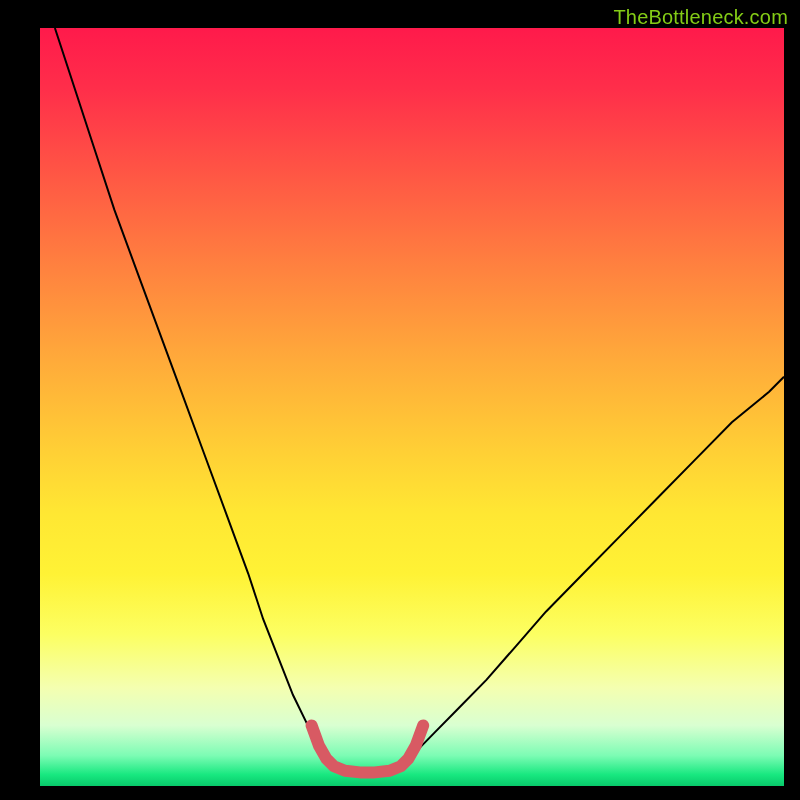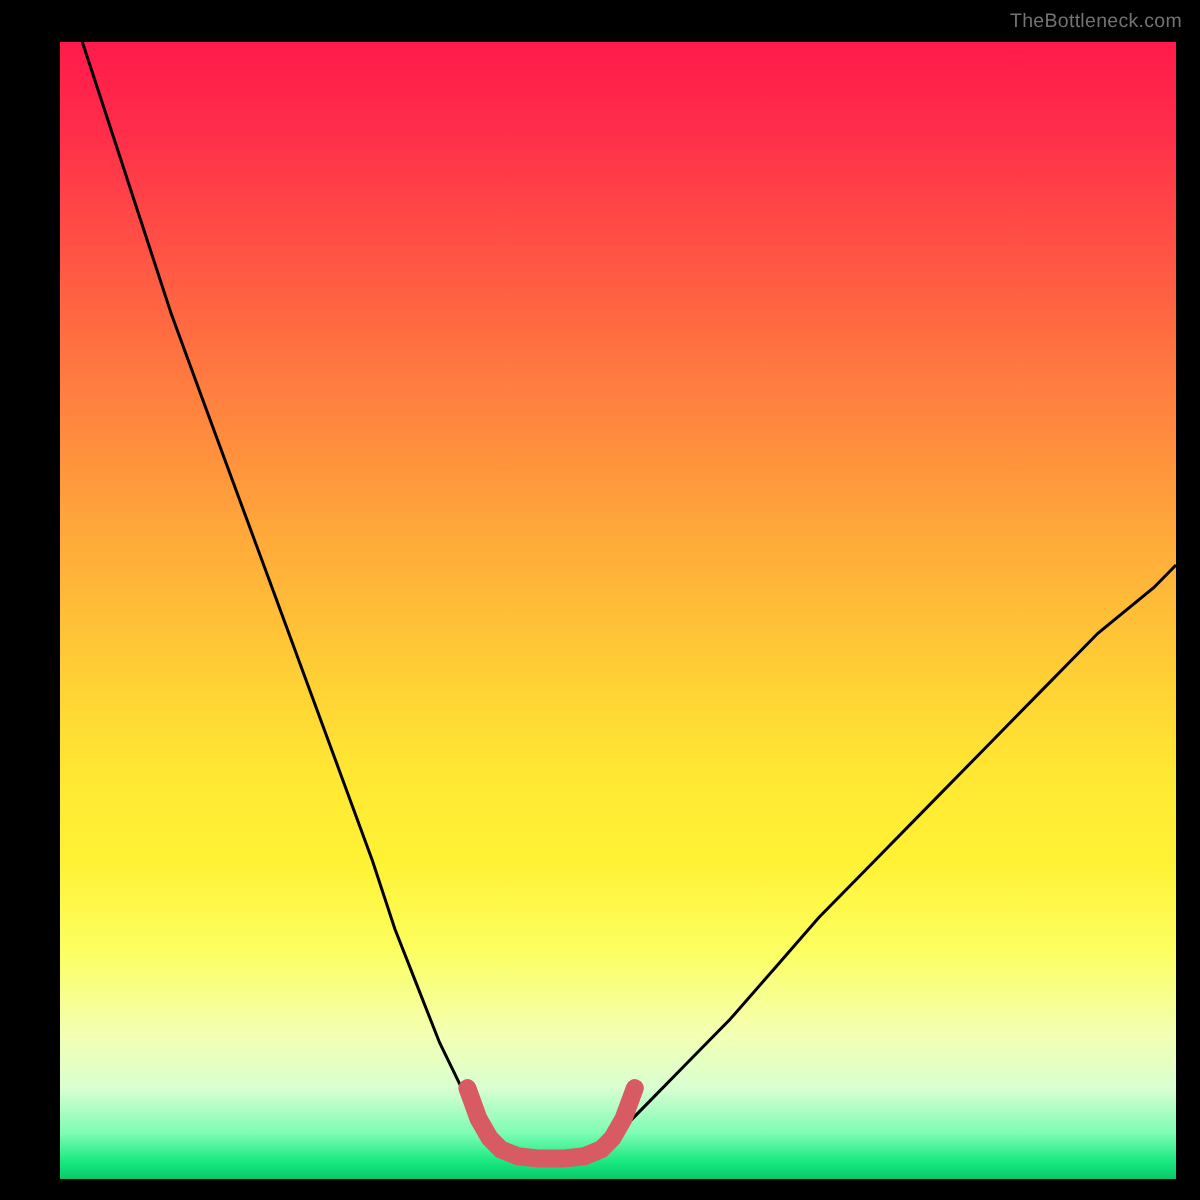--- a/index.html
+++ b/index.html
@@ -40,22 +40,22 @@
       #d9ffd1 92%,
       #7cfcb4 96%,
       #18e880 98.5%,
       #08c96a 100%
     );
   }
   .watermark {
     position: absolute;
     top: 6px;
     right: 12px;
-    color: #737373;
-    font-size: 13px;
+    color: #84cc16;
+    font-size: 20px;
     letter-spacing: 0.2px;
     pointer-events: none;
     user-select: none;
   }
   svg.curve {
     position: absolute;
     left: 0;
     top: 0;
     width: 744px;
     height: 758px;

